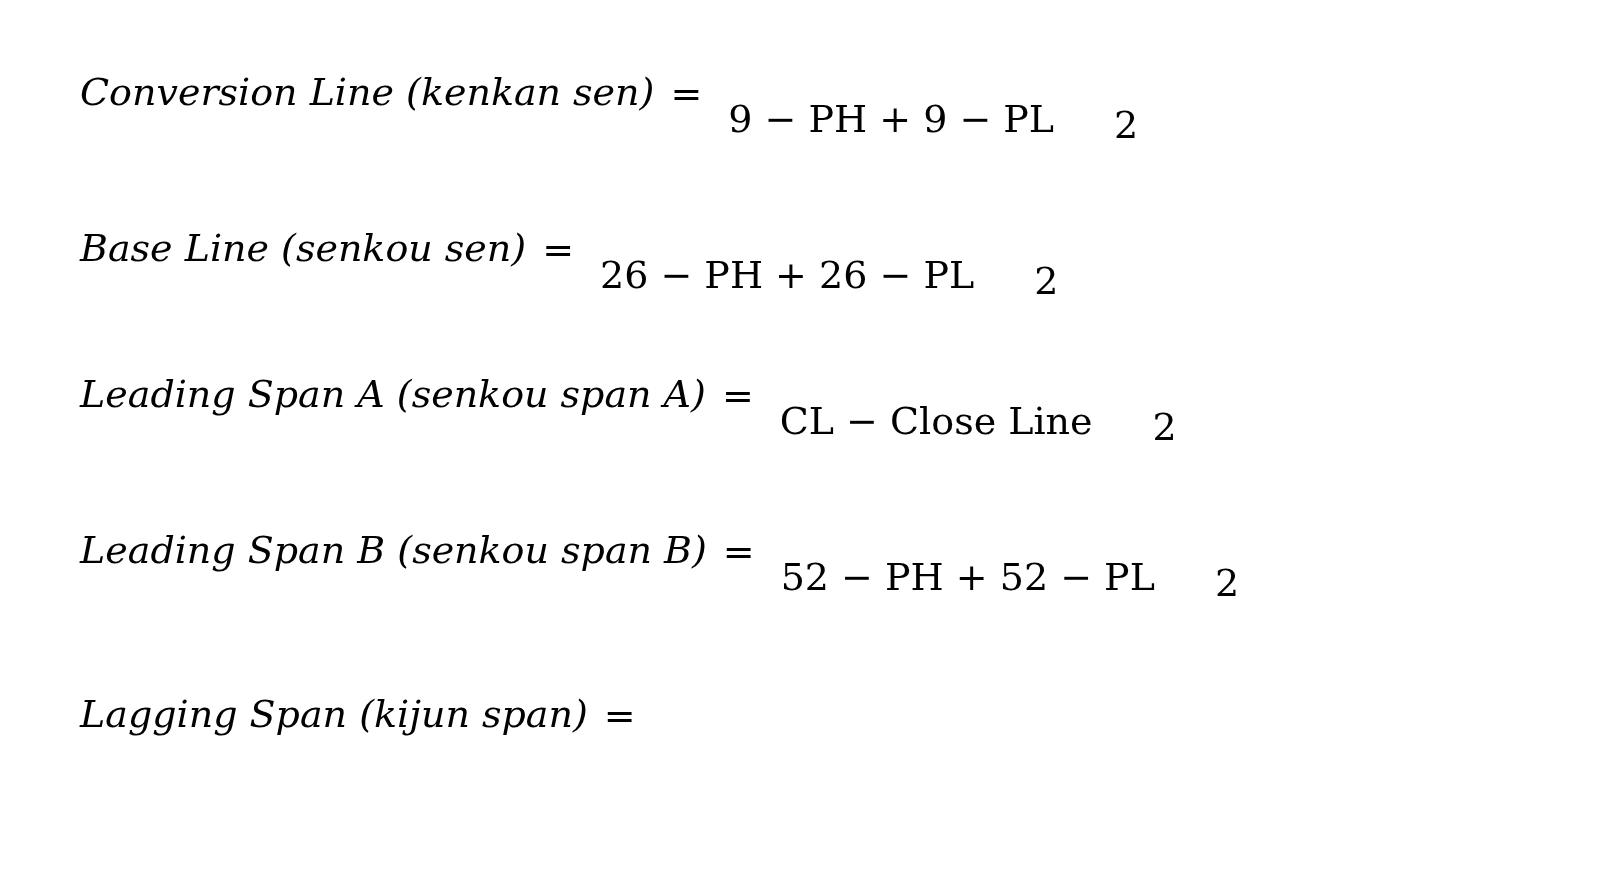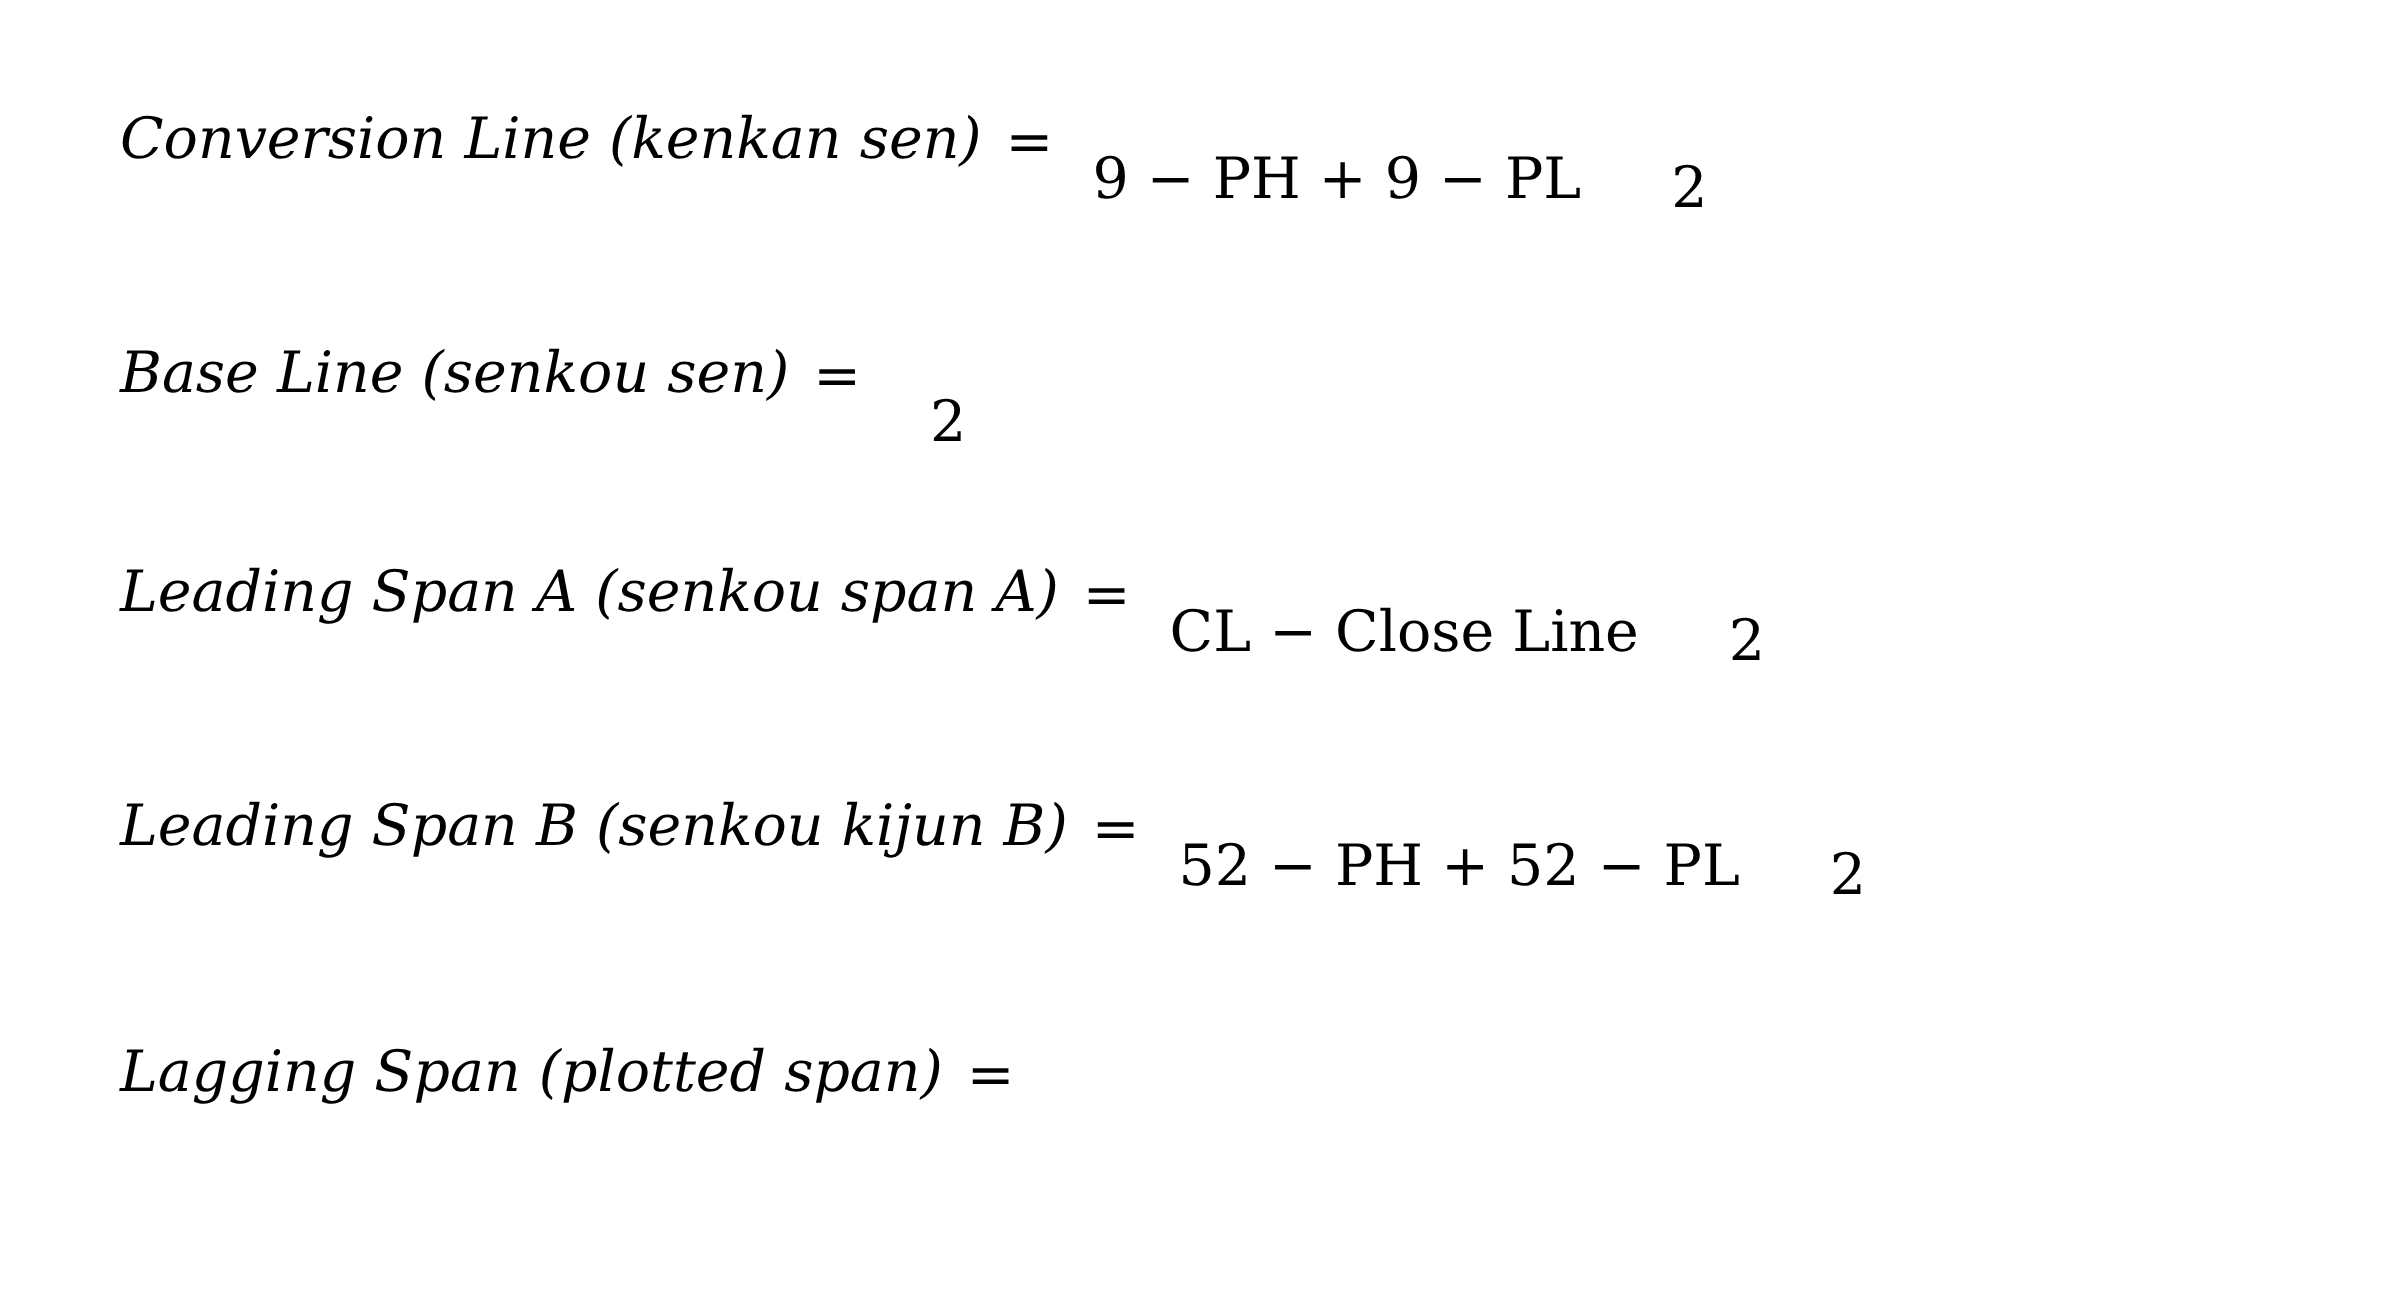--- a/index.html
+++ b/index.html
@@ -110,45 +110,46 @@
         <span class="num">9 − PH + 9 − PL</span>
         <span class="bar"></span>
         <span class="den">2</span>
       </span>
     </div>
 
     <div class="formula row-2">
       <span class="lhs">Base Line (senkou sen)</span>
       <span class="eq">=</span>
       <span class="frac">
+        <span class="num">26 − PH + 26 − PL</span>
         <span class="bar"></span>
         <span class="den">2</span>
       </span>
     </div>
 
     <div class="formula row-3">
       <span class="lhs">Leading Span A (senkou span A)</span>
       <span class="eq">=</span>
       <span class="frac">
         <span class="num">CL − Close Line</span>
         <span class="bar"></span>
         <span class="den">2</span>
       </span>
     </div>
 
     <div class="formula row-4">
-      <span class="lhs">Leading Span B (senkou kijun B)</span>
+      <span class="lhs">Leading Span B (senkou span B)</span>
       <span class="eq">=</span>
       <span class="frac">
         <span class="num">52 − PH + 52 − PL</span>
         <span class="bar"></span>
         <span class="den">2</span>
       </span>
     </div>
 
     <div class="formula row-5">
-      <span class="lhs">Lagging Span (plotted span)</span>
+      <span class="lhs">Lagging Span (kijun span)</span>
       <span class="eq">=</span>
     </div>
 
   </div>
 
 </div>
 
 </body></html>

